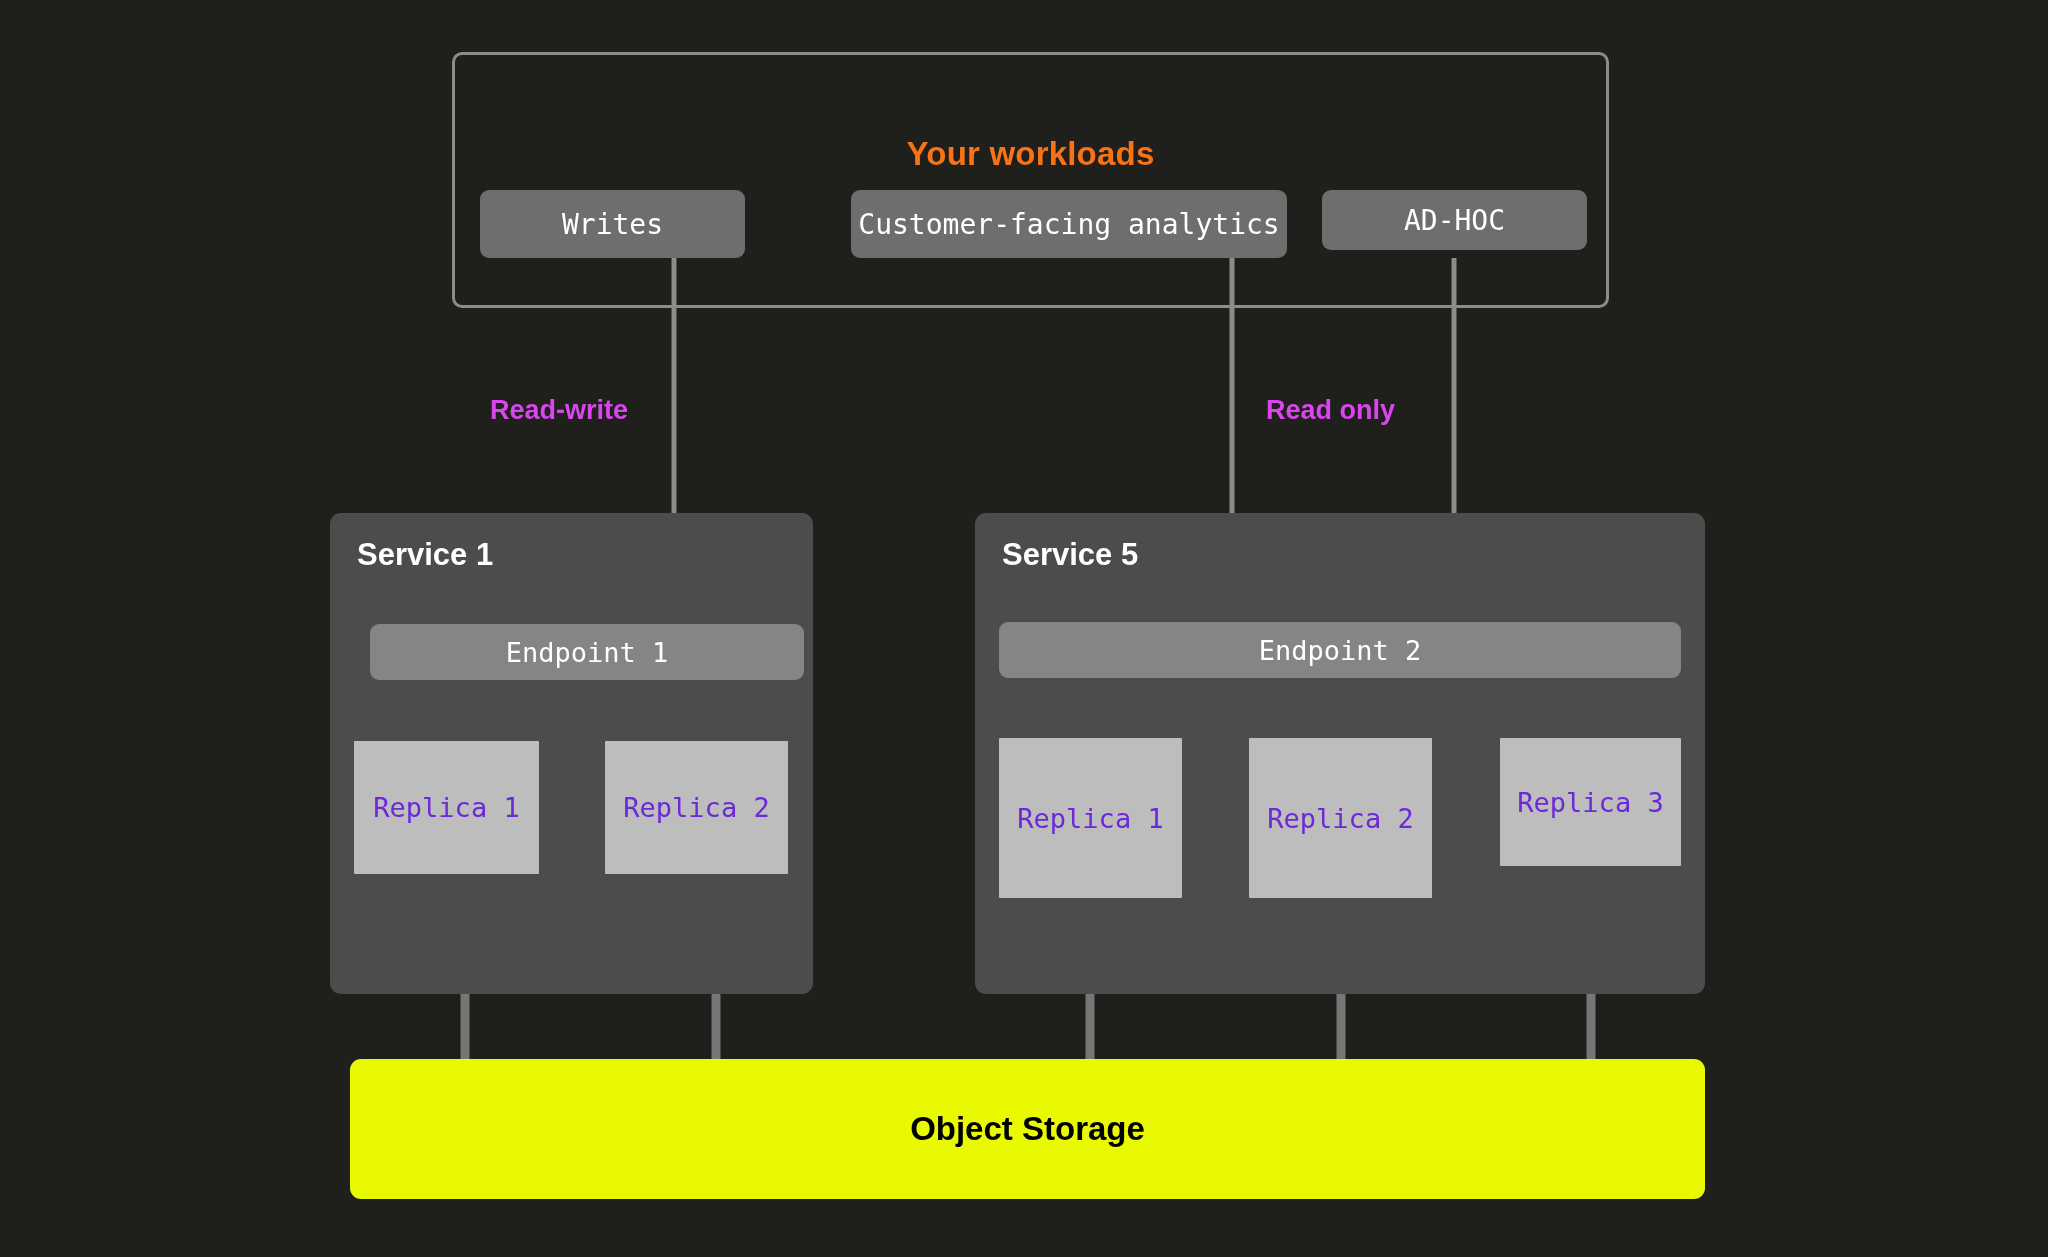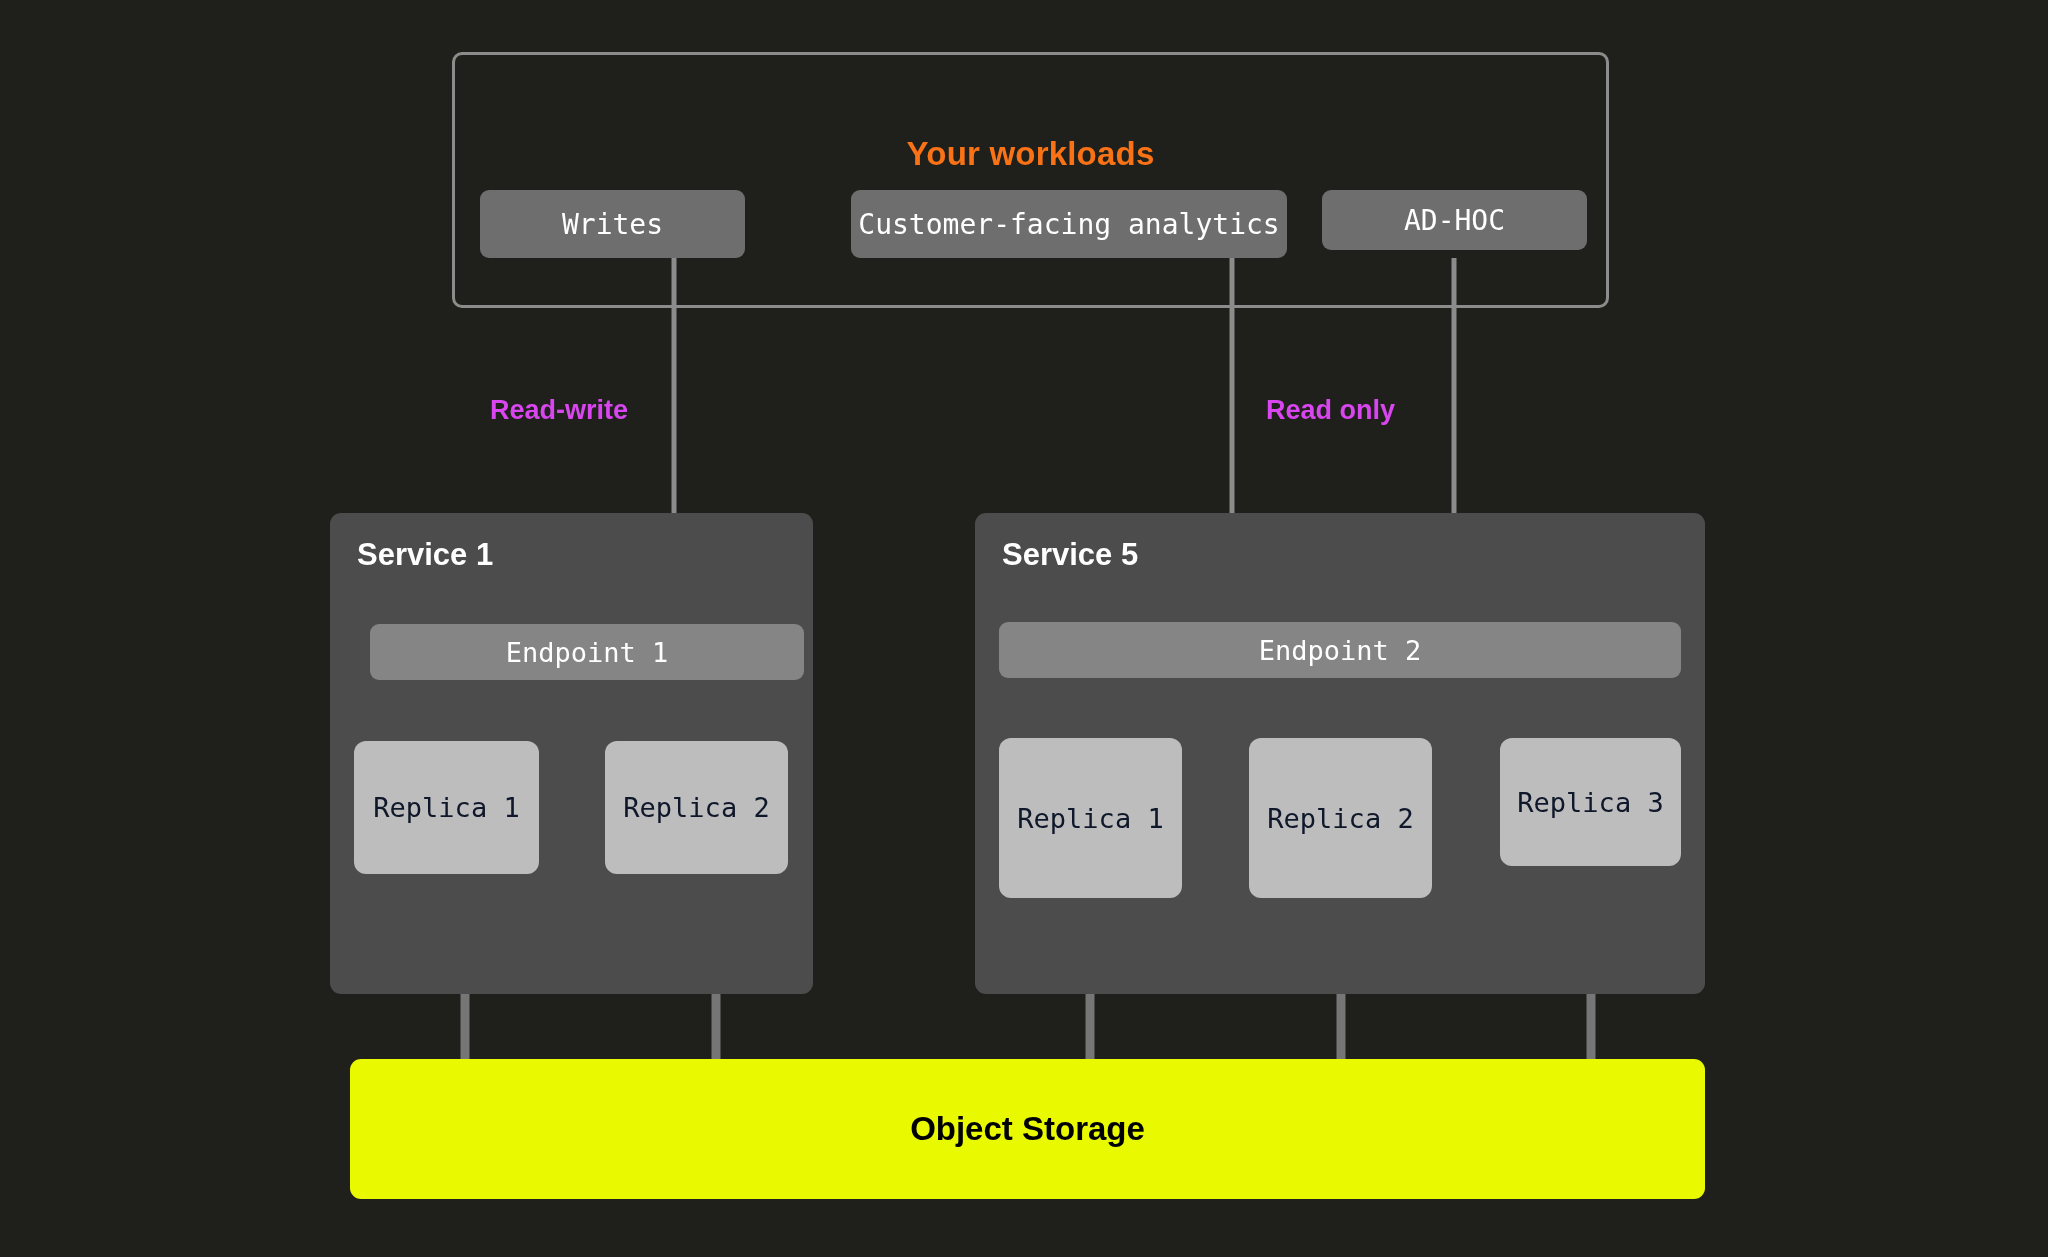--- a/index.html
+++ b/index.html
@@ -109,22 +109,22 @@
     align-items: center;
     justify-content: center;
     box-sizing: border-box;
   }
   #endpoint-1 { left: 24px; top: 111px; width: 434px; height: 56px; margin-left: 16px; }
   #endpoint-2 { left: 24px; top: 109px; width: 682px; height: 56px; }
 
   .replica {
     position: absolute;
     background: #bdbdbd;
-    border-radius: 12px;
-    color: #0f172a;
+    border-radius: 1px;
+    color: #6d28d9;
     font-family: "DejaVu Sans Mono", "Liberation Mono", monospace;
     font-size: 27px;
     display: flex;
     align-items: center;
     justify-content: center;
     box-sizing: border-box;
   }
   
   #s1-replica-1 { left: 24px;  top: 228px; width: 185px; height: 133px; }
   #s1-replica-2 { left: 275px; top: 228px; width: 183px; height: 133px; }

